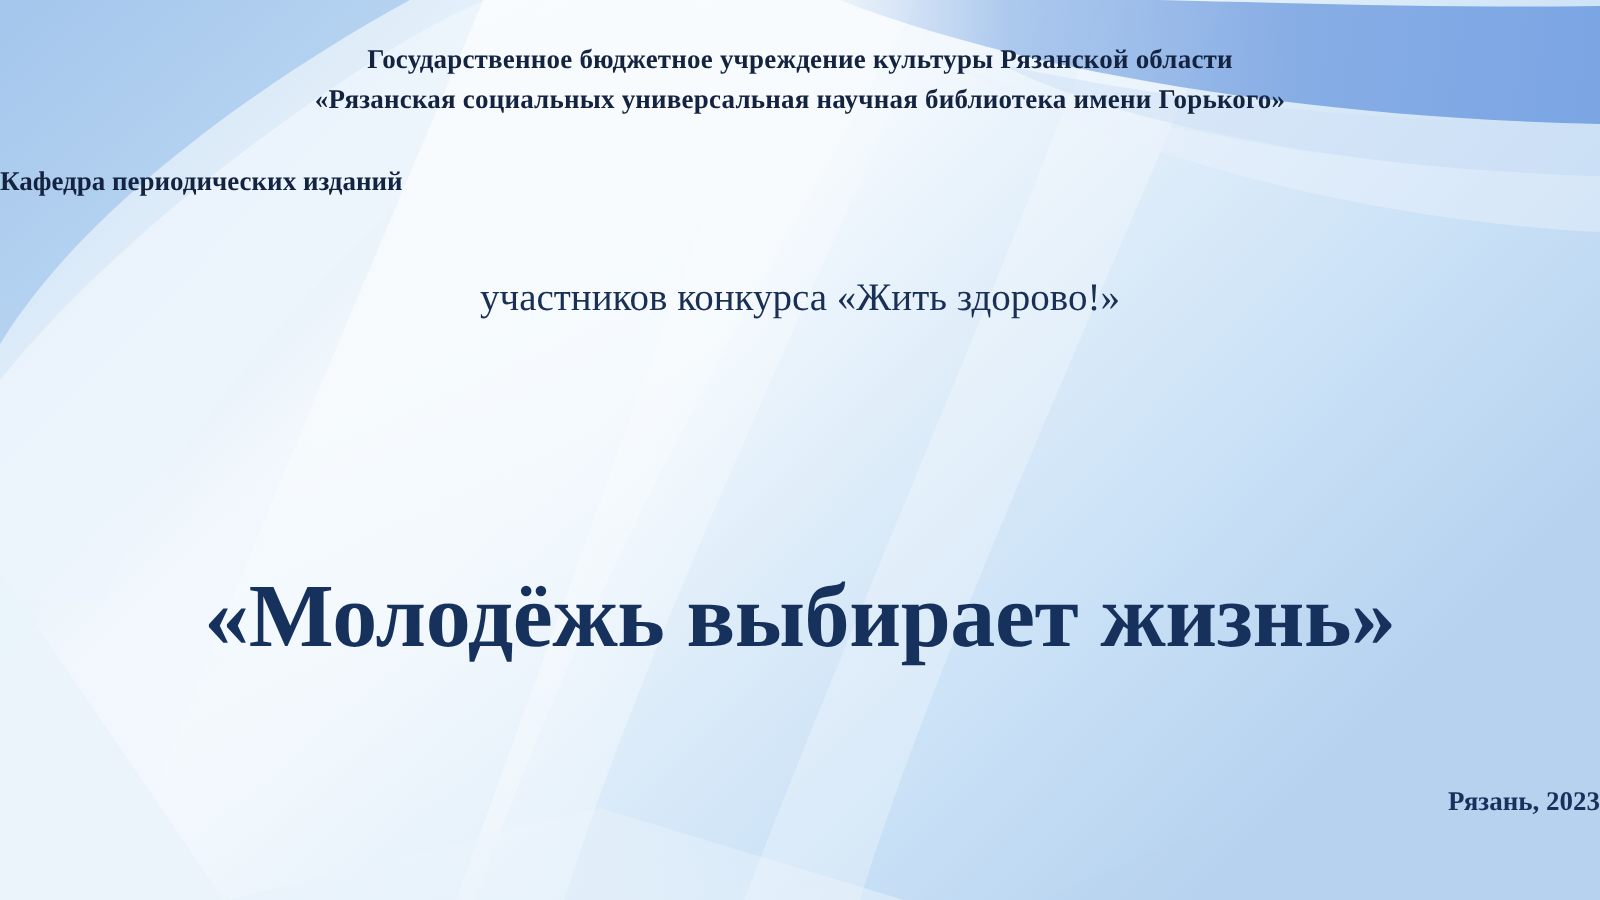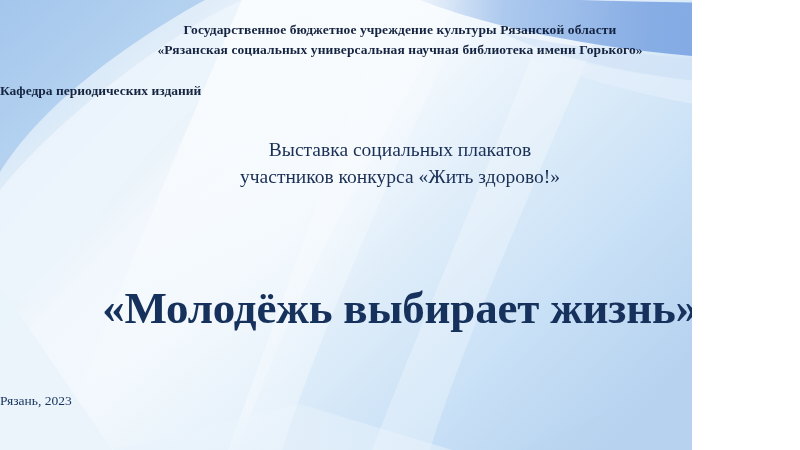--- a/index.html
+++ b/index.html
@@ -3,21 +3,21 @@
 <meta charset="utf-8">
 <title>Slide</title>
 <style>
   html, body {
     margin: 0;
     padding: 0;
     background: #ffffff;
   }
   #slide {
     position: relative;
-    width: 692px;
+    width: 800px;
     height: 450px;
     overflow: hidden;
     font-family: "Liberation Serif", "DejaVu Serif", serif;
     
     background:
       linear-gradient(118deg,
         #bcd5f0 0%,
         #d8e7f7 14%,
         #eef5fc 30%,
         #f4f9fd 42%,
@@ -96,24 +96,24 @@
     white-space: nowrap;
     letter-spacing: -0.2px;
     margin-top: 47px;
   }
 
   .footer-line {
     position: absolute;
     top: 392px;
     left: 0;
     width: 800px;
-    text-align: left;
+    text-align: right;
     color: #16325c;
     font-size: 13.5px;
-    font-weight: normal;
+    font-weight: bold;
     line-height: 18px;
   }
 </style>
 </head>
 <body>
 
 <div id="slide">
 
   <svg class="bg-layer" viewBox="0 0 800 450" preserveAspectRatio="none" xmlns="http://www.w3.org/2000/svg">
     <defs>
@@ -185,21 +185,20 @@
   <div class="text-layer">
 
     <div class="org-block">
       <span class="org-line">Государственное бюджетное учреждение культуры Рязанской области</span>
       <span class="org-line">«Рязанская социальных универсальная научная библиотека имени Горького»</span>
     </div>
 
     <div class="dept-line">Кафедра периодических изданий</div>
 
     <div class="subtitle-block">
-      <span class="subtitle-line">Выставка социальных плакатов</span>
       <span class="subtitle-line">участников конкурса «Жить здорово!»</span>
     </div>
 
     <div class="main-title">«Молодёжь выбирает жизнь»</div>
 
     <div class="footer-line">Рязань, 2023</div>
 
   </div>
 </div>
 

